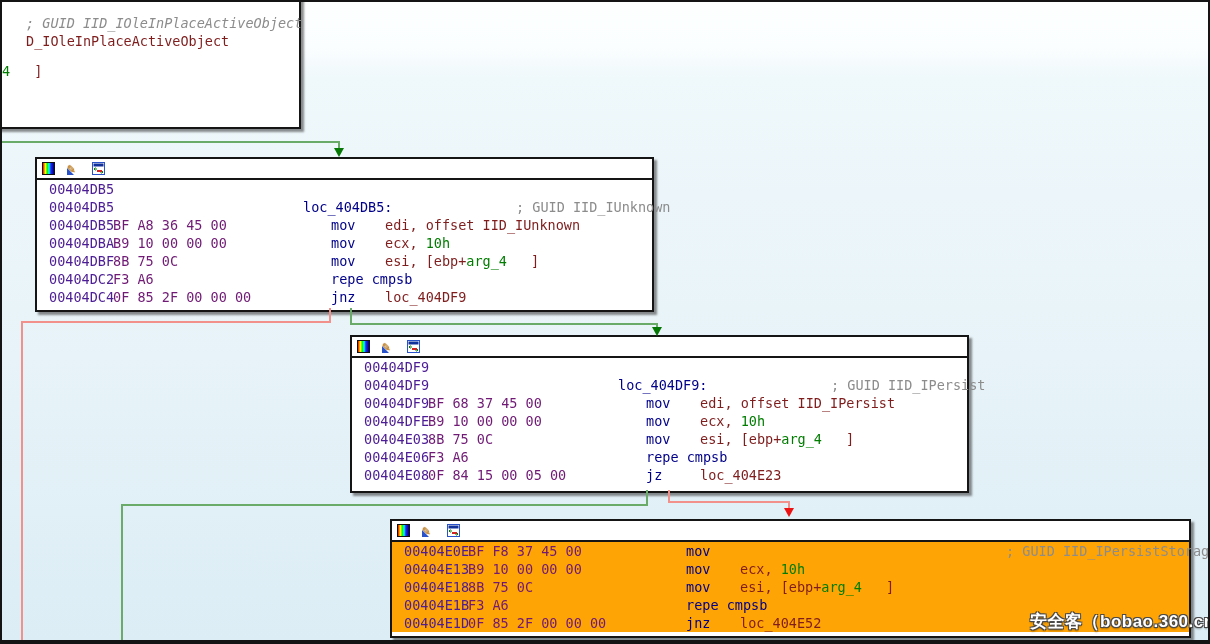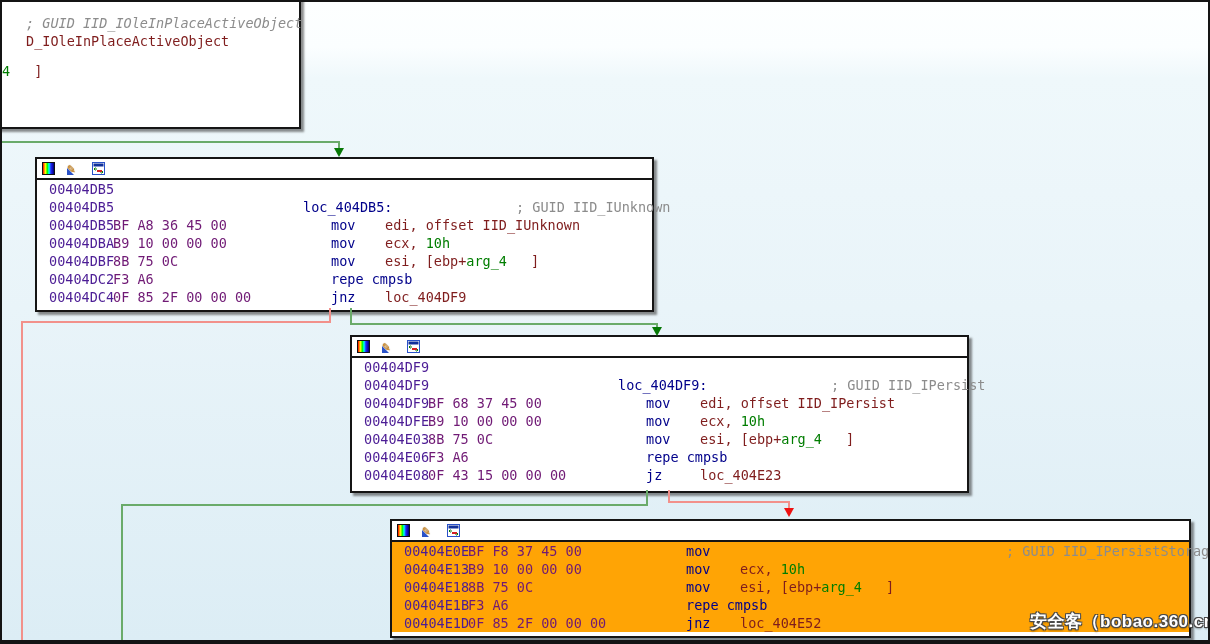--- a/index.html
+++ b/index.html
@@ -165,21 +165,21 @@
         <span class="f c-mn">mov</span>
         <span class="f c-op"><span class="t-nav">esi, [ebp+</span><span class="t-grn">arg_4</span><span class="t-nav">]</span></span>
       </div>
       <div class="l">
         <span class="f c-addr">00404E06</span>
         <span class="f c-bytes">F3 A6</span>
         <span class="f c-mn">repe cmpsb</span>
       </div>
       <div class="l">
         <span class="f c-addr">00404E08</span>
-        <span class="f c-bytes">0F 43 15 00 00 00</span>
+        <span class="f c-bytes">0F 84 15 00 05 00</span>
         <span class="f c-mn">jz</span>
         <span class="f c-op"><span class="t-nav">loc_404E23</span></span>
       </div>
     </div>
   </div>
 
   <div class="block hl" style="left:388px; top:517px; width:797px; height:115px;">
     <div class="titlebar">
       <span class="ic ic-pal"></span>
       <span class="ic ic-pen">✎</span>

